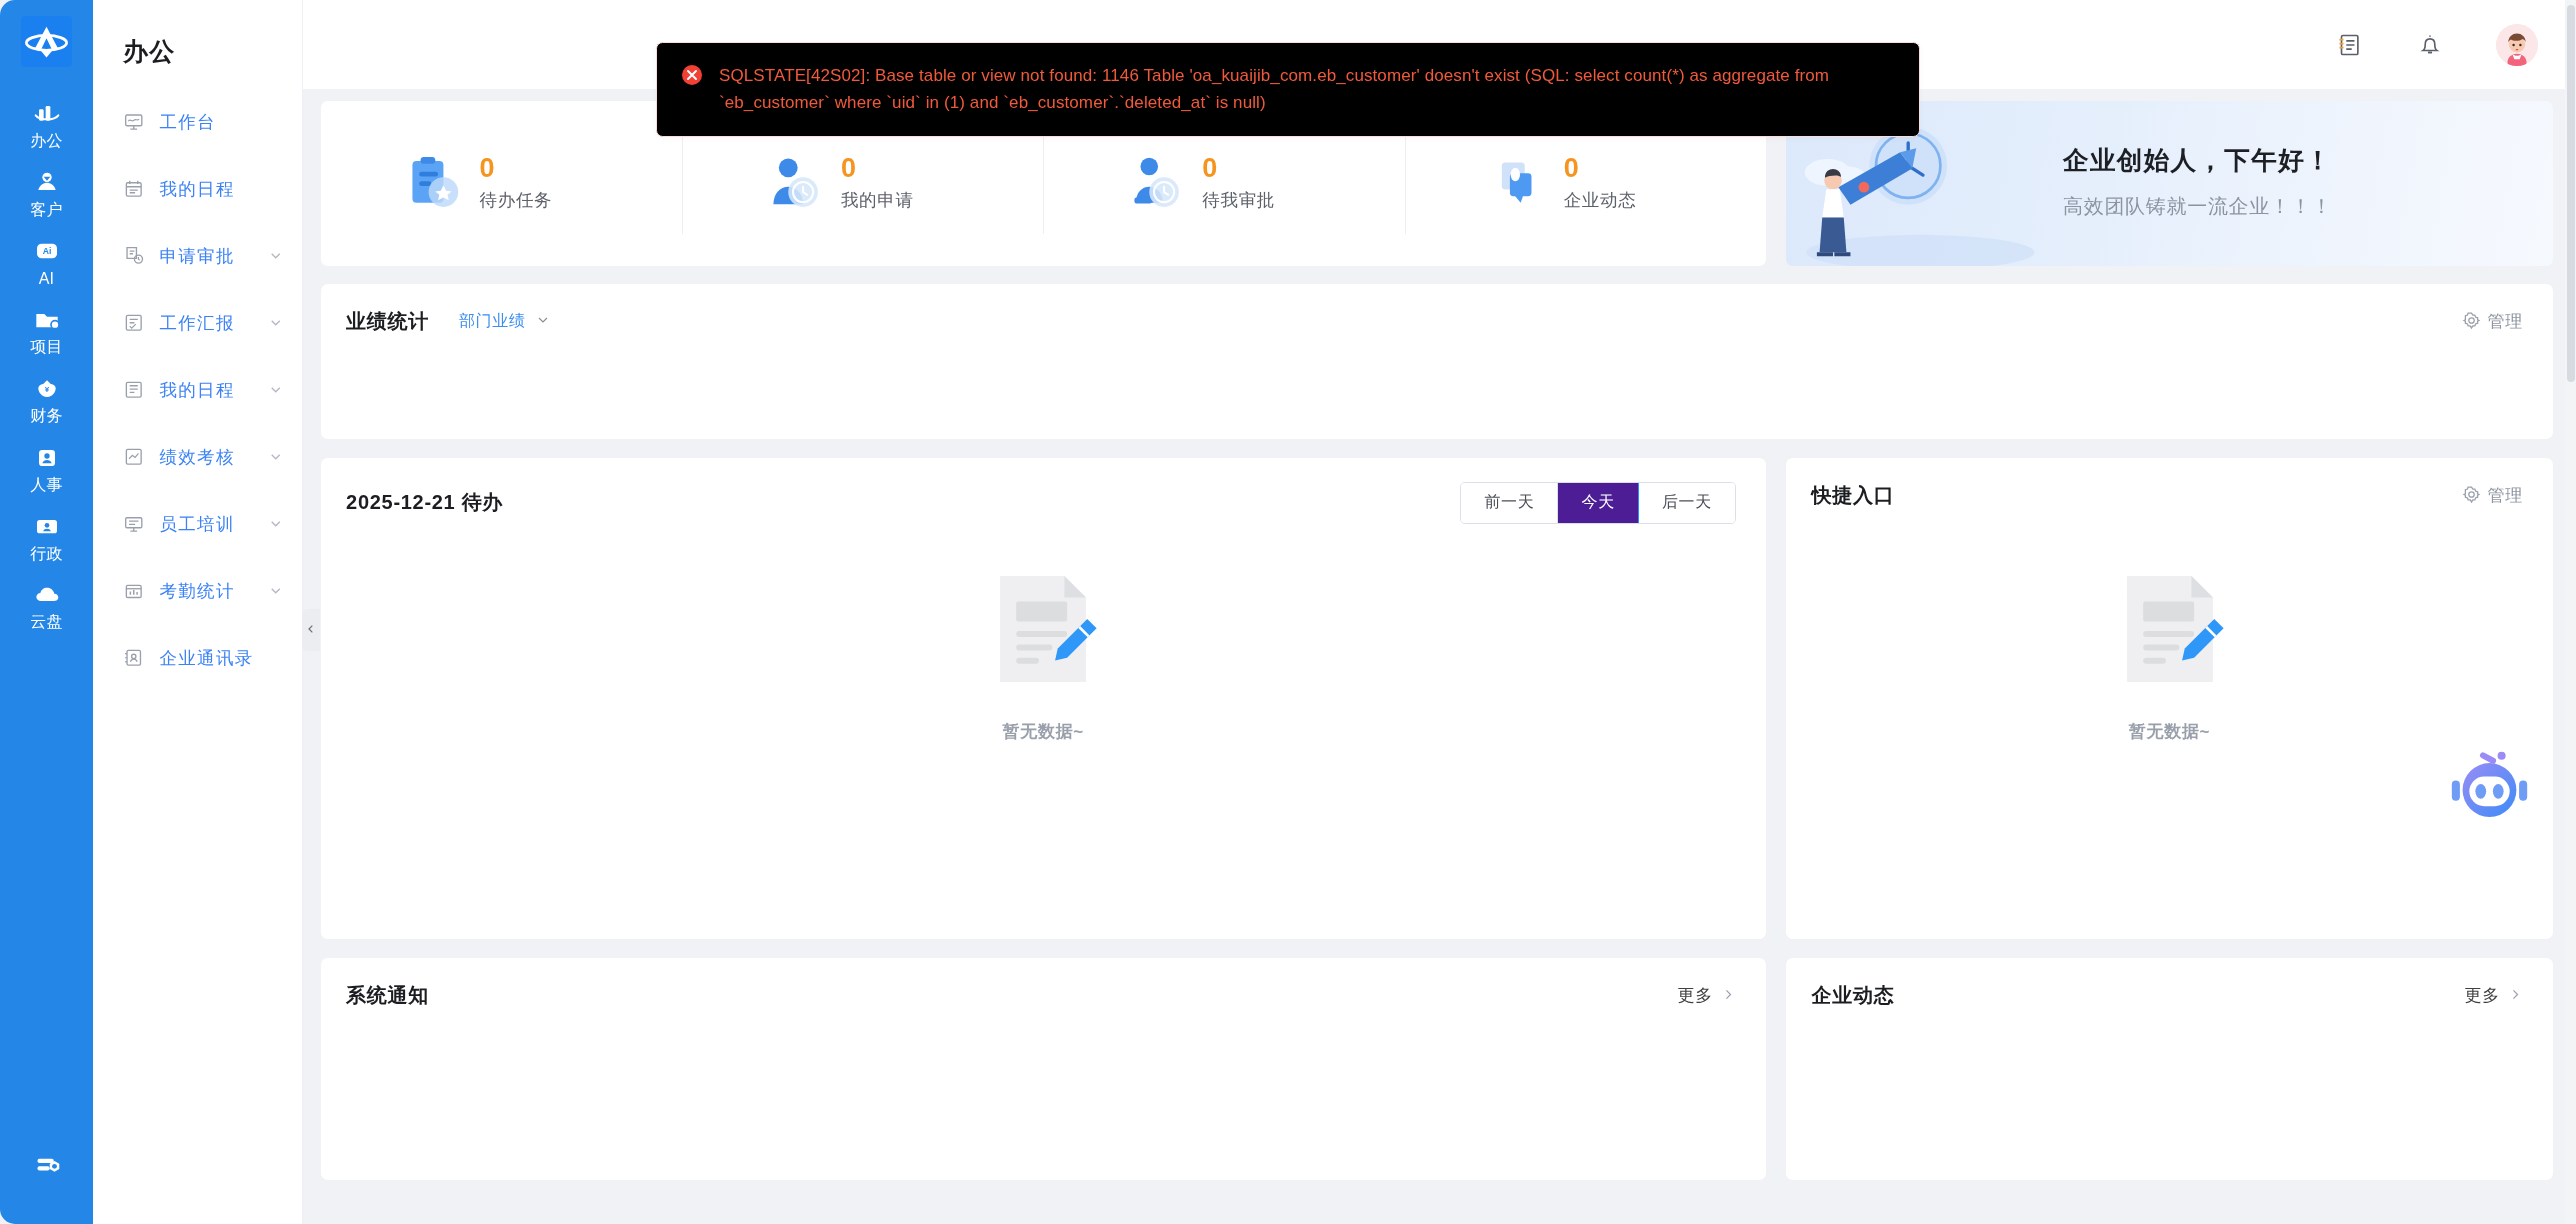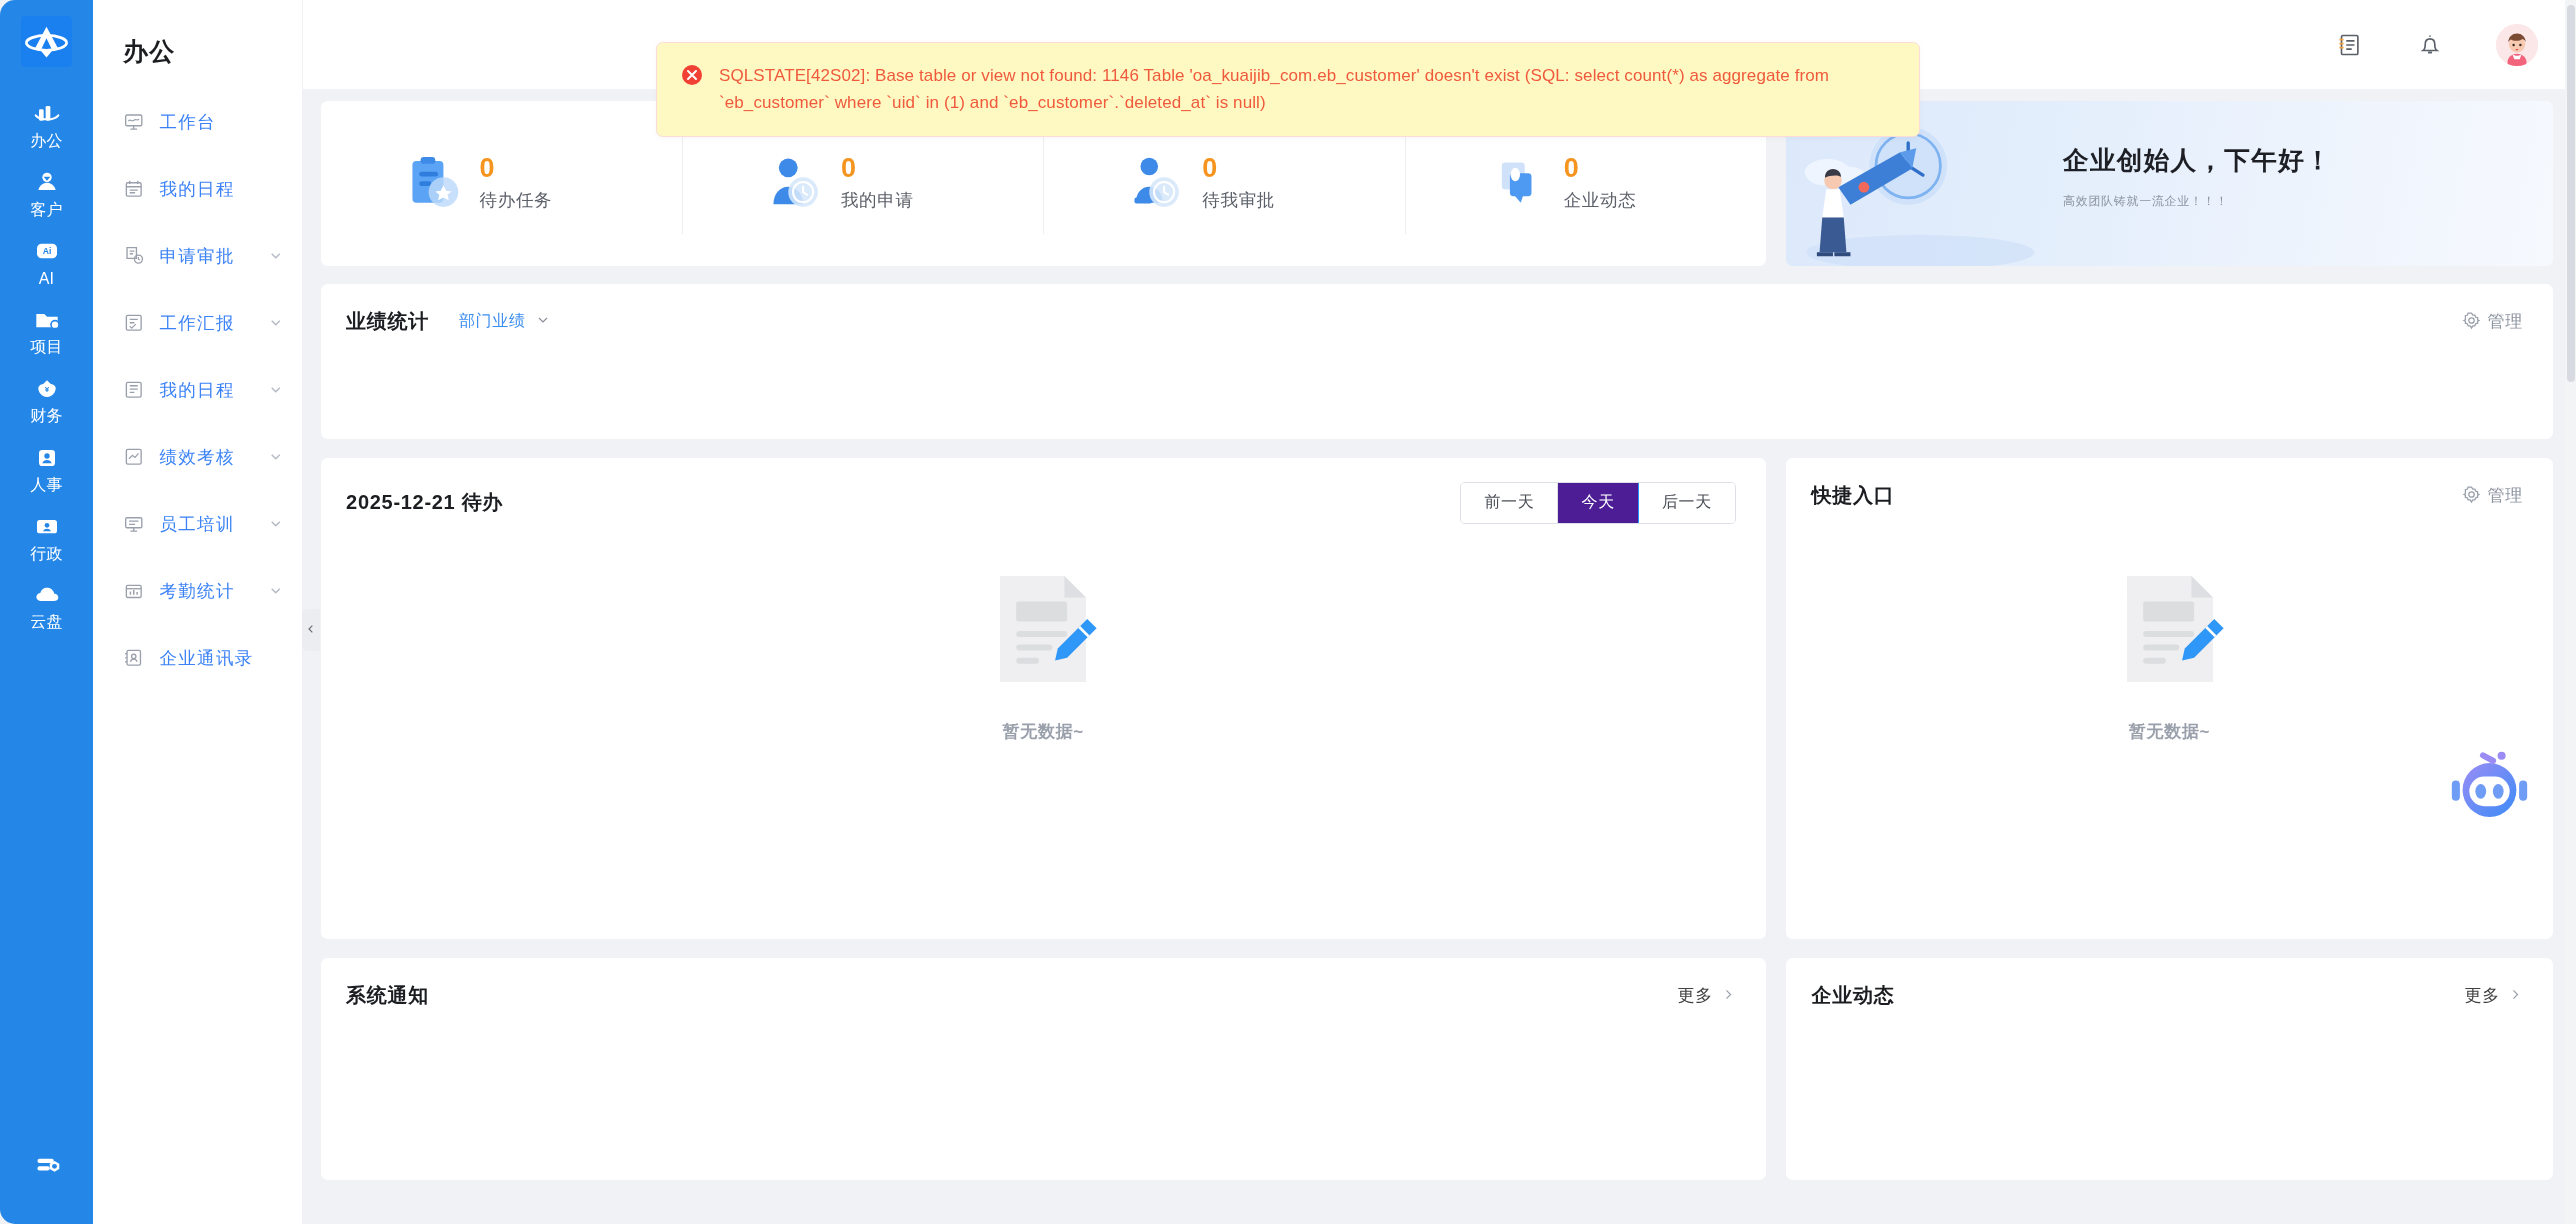--- a/index.html
+++ b/index.html
@@ -93,21 +93,21 @@
   .stat-num { font-size: 27px; font-weight: bold; color: #f5941f; line-height: 1; }
   .stat-lbl { font-size: 17.5px; color: #5c6069; letter-spacing: 0.7px; }
 
   .greet-card {
     flex: 0 0 767px; position: relative; overflow: hidden;
     background: linear-gradient(100deg,#dce9fb 0%,#e5effc 42%,#f0f5fd 75%,#f6f9fe 100%);
     border-radius: 6.7px;
   }
   .greet-text { position: absolute; left: 277px; top: 42px; }
   .greet-title { font-size: 25.6px; font-weight: bold; color: #1d1f24; letter-spacing: 1.3px; }
-  .greet-sub { font-size: 12px; color: #8d94a1; margin-top: 15px; letter-spacing: 0.7px; }
+  .greet-sub { font-size: 20px; color: #8d94a1; margin-top: 15px; letter-spacing: 0.7px; }
 
   
   .row2 { margin-top: 17.5px; height: 155px; }
   .perf-card { width: 100%; height: 100%; position: relative; }
   .card-head { display: flex; align-items: center; padding: 24px 30px 0 25.6px; }
   .card-title { font-size: 20px; font-weight: bold; color: #1b1d21; letter-spacing: 0.7px; }
   .perf-select { display: flex; align-items: center; gap: 9.4px; margin-left: 30px; cursor: pointer; }
   .perf-select-lbl { font-size: 16px; color: #3c8ef0; letter-spacing: 0.7px; }
   .manage-btn {
     margin-left: auto; display: flex; align-items: center; gap: 6.7px; cursor: pointer;
@@ -143,21 +143,21 @@
   .row4 { margin-top: 19px; display: flex; gap: 20px; height: 222px; }
   .notice-card { flex: 1 1 auto; width: 1480px; }
   .dyn-card { flex: 0 0 767px; }
   .more-btn { margin-left: auto; display: flex; align-items: center; gap: 8px; cursor: pointer; }
   .more-lbl { font-size: 17px; color: #404040; letter-spacing: 0.7px; }
 
   
   .toast {
     position: absolute; left: 50%; transform: translateX(-50%);
     top: 42px; width: 1264px;
-    background: #fef9c3; border: 0.7px solid #fbdcd8; border-radius: 6.7px;
+    background: #000000; border: 0.7px solid #fbdcd8; border-radius: 6.7px;
     display: flex; align-items: flex-start; gap: 15px;
     padding: 19px 27px 20px 23px; z-index: 60;
     box-shadow: 0 1.3px 6.7px rgba(0,0,0,.03);
   }
   .toast-ico { flex: 0 0 24px; width: 24px; height: 24px; margin-top: 1.3px; }
   .toast-msg { font-size: 17px; line-height: 27px; color: #f05a3c; letter-spacing: 0.1px; }
 
   
   .scrollbar { position: absolute; right: 0; top: 0; width: 10.8px; height: 1224px; background: #f3f4f6; z-index: 70; }
   .scrollbar-thumb { position: absolute; top: 5.4px; left: 1.3px; width: 8px; height: 377px; background: #d7dae0; border-radius: 4px; }

